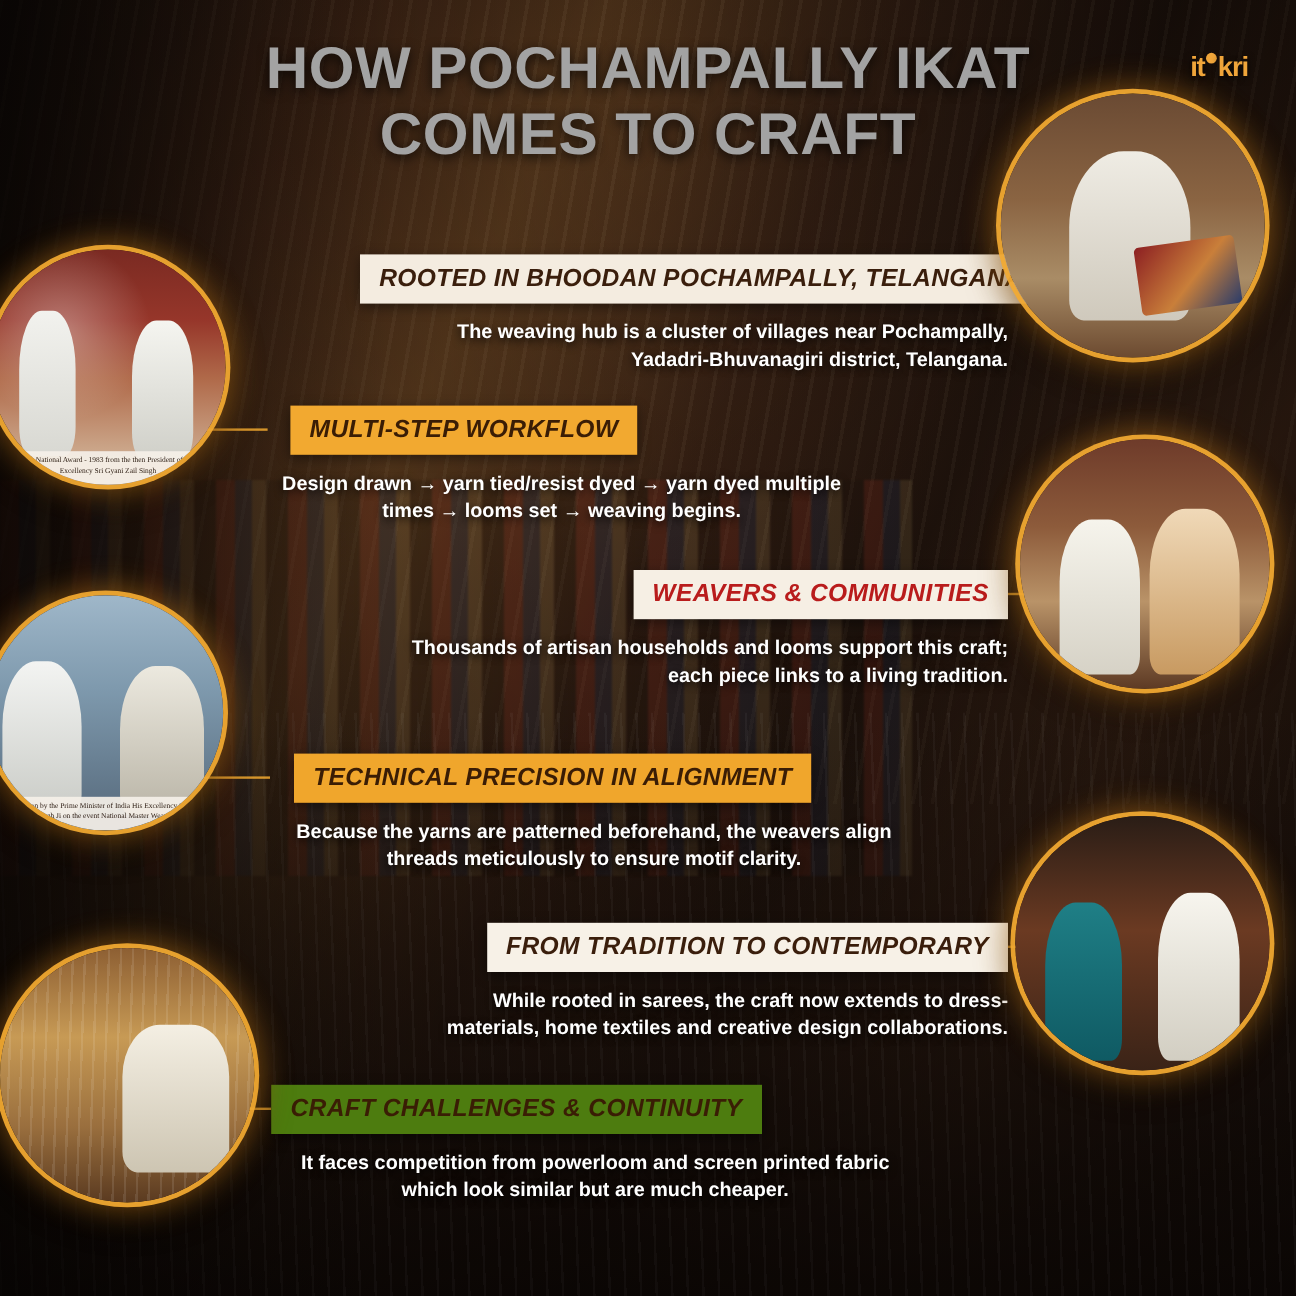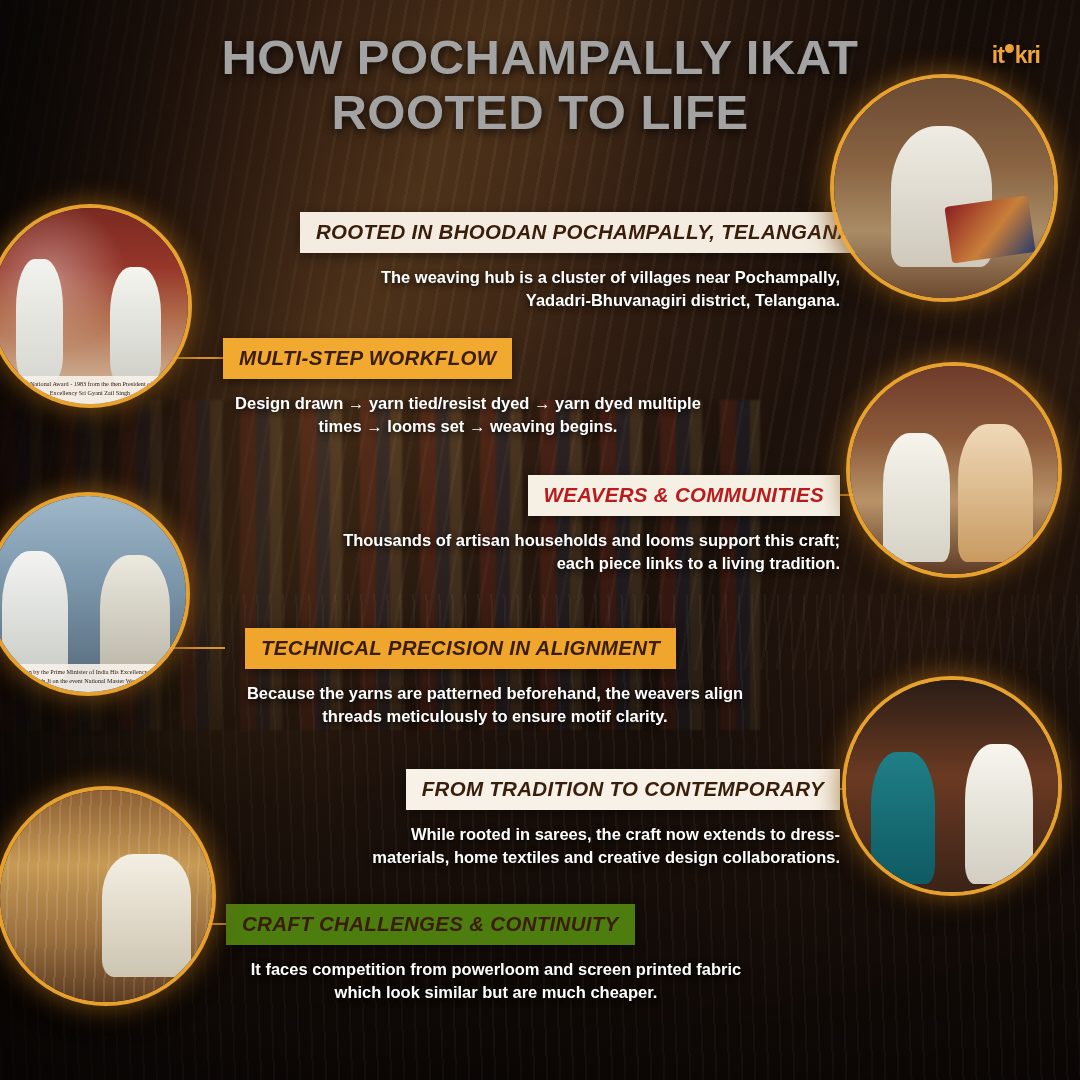--- a/index.html
+++ b/index.html
@@ -113,21 +113,21 @@
     font-weight: bold;
     font-style: italic;
     letter-spacing: 0.3px;
     padding: 8px 16px 9px 16px;
     color: #2b1608;
     box-shadow: 0 3px 10px rgba(0,0,0,0.45);
     white-space: nowrap;
   }
   .label.cream { background: #f4ece0; color: #3a1e0c; }
   .label.cream2 { background: #f6efe4; color: #b91c1c; }
-  .label.amber { background: #f2a930; color: #3a1d05; }
+  .label.amber { background: #f2a930; color: #3a1d05; margin-left: 19px; }
   .label.amber2 { background: #f0a62c; color: #3a1d05; }
   .label.cream3 { background: #f7f1e7; color: #3a1e0c; }
   .label.amber3 { background: #4d7c0f; color: #3a1d05; }
 
   .body-text {
     color: #ffffff;
     font-size: 16.5px;
     font-weight: bold;
     line-height: 1.42;
     text-shadow: 0 2px 7px rgba(0,0,0,0.85);
@@ -274,21 +274,21 @@
 
   <div class="bg"></div>
   <div class="bg-threads"></div>
   <div class="bg-fabric-strip"></div>
   <div class="bg-loom"></div>
   <div class="bg-darkleft"></div>
   <div class="bg-top-vignette"></div>
 
   <div class="title-wrap">
     <div class="title">HOW POCHAMPALLY IKAT</div>
-    <div class="title">ROOTED TO LIFE</div>
+    <div class="title">COMES TO CRAFT</div>
   </div>
 
   <div class="brand">
     <span>it</span>
     <span class="dot"></span>
     <span>kri</span>
   </div>
 
   <div class="circle" style="width:220px;height:220px;right:26px;top:78px;">
     <div class="photo p-man-book"></div>

